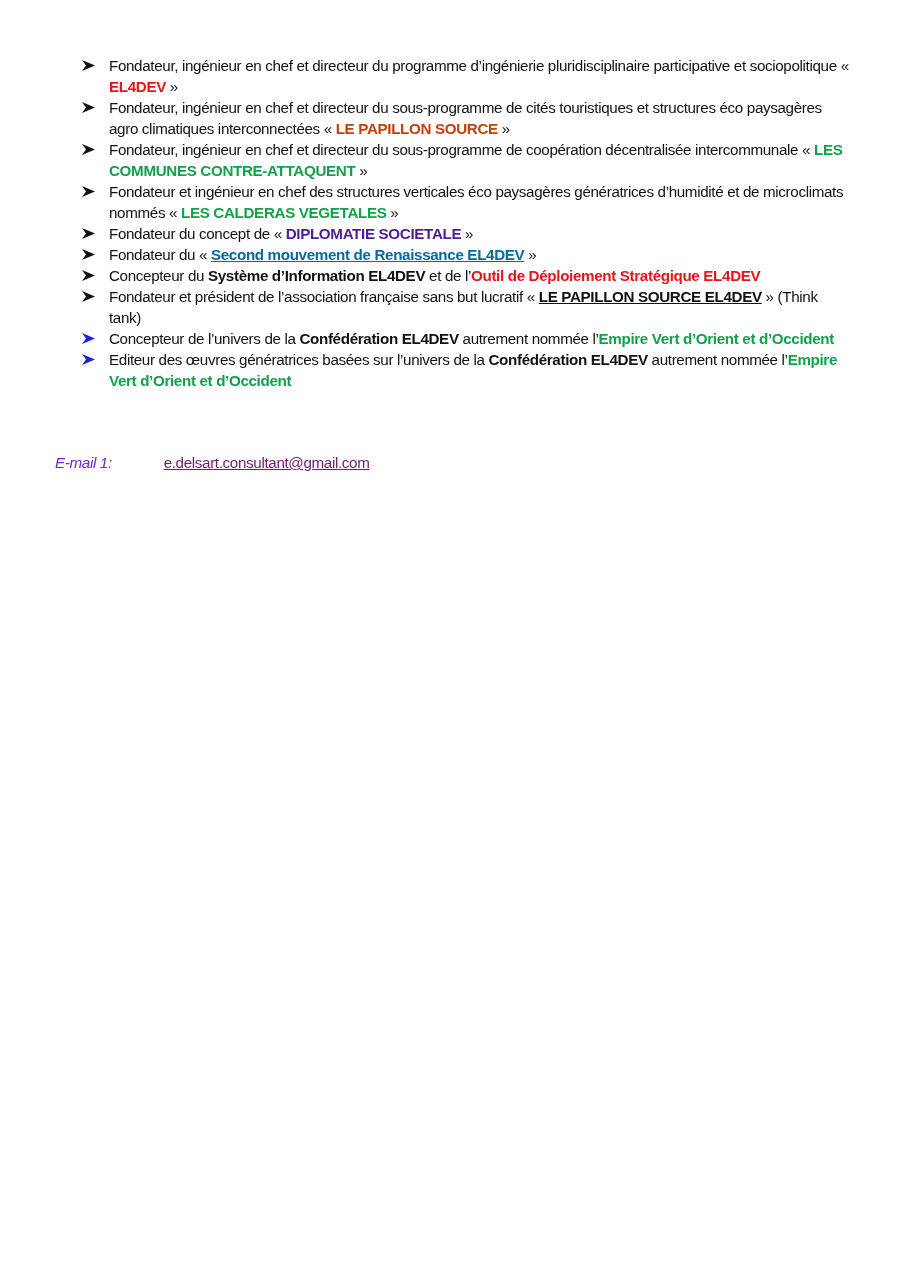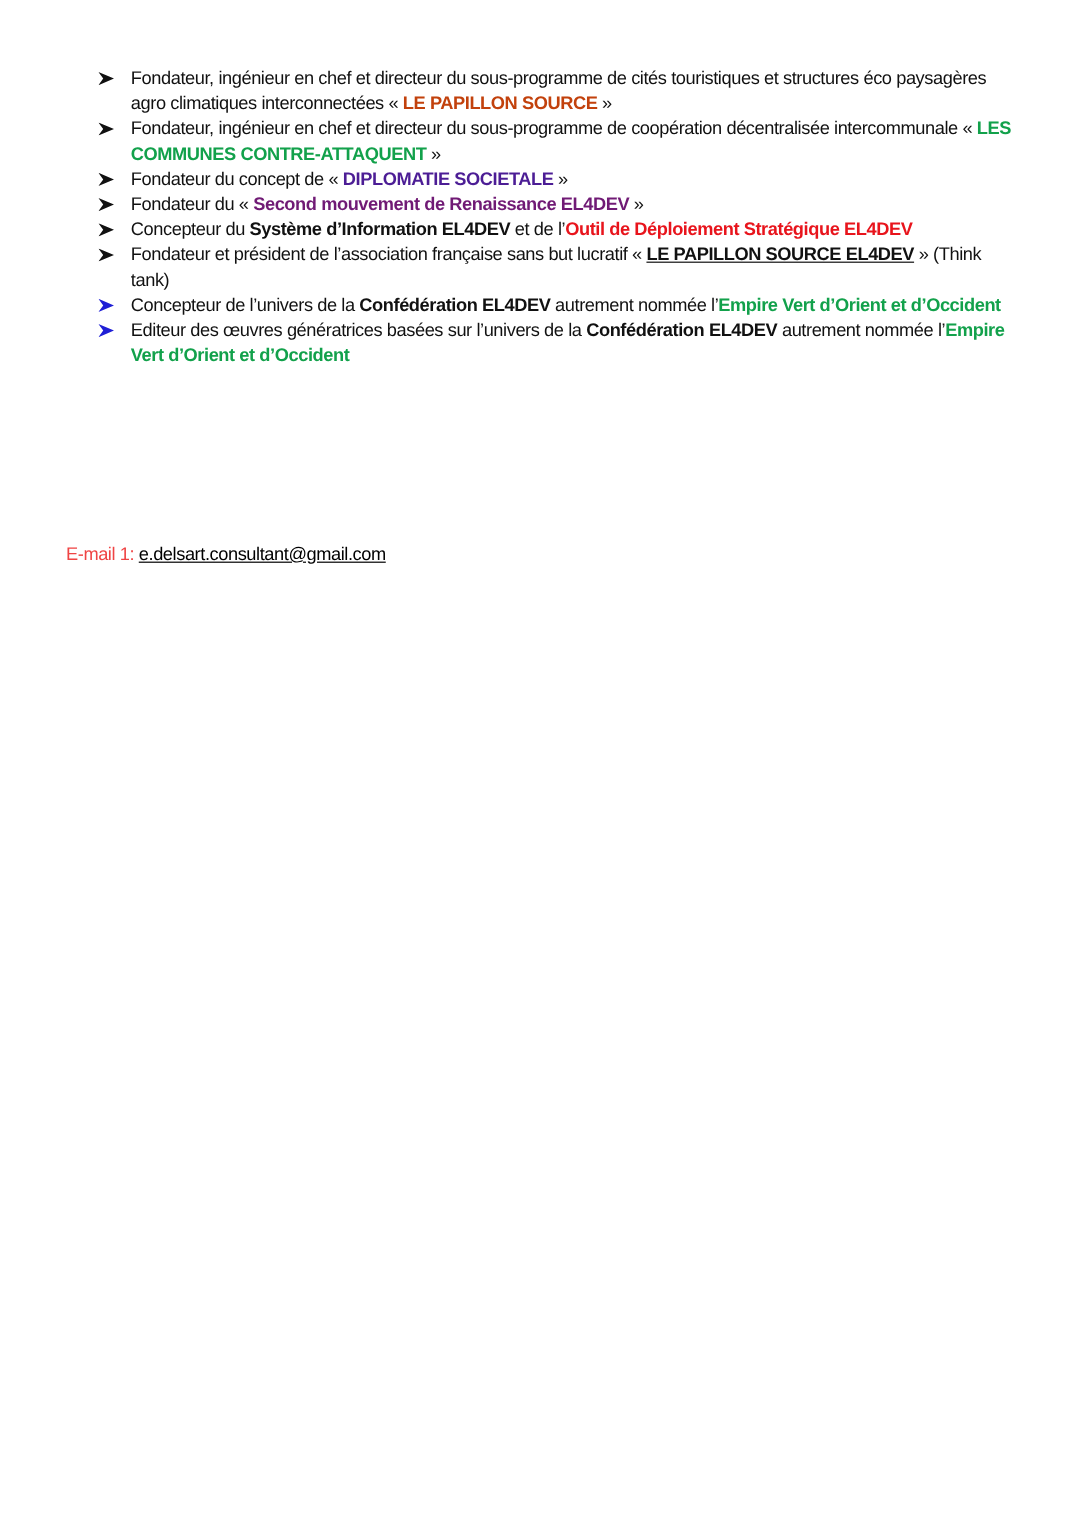--- a/index.html
+++ b/index.html
@@ -23,53 +23,69 @@
     position: absolute; left: 0; top: 0; width: 14px; height: 21px;
     display: flex; align-items: center;
   }
   .bullet svg { display: block; }
   .b { font-weight: bold; }
   .u { text-decoration: underline; }
   .c-red { color: #e8141c; font-weight: bold; }
   .c-blue { color: #c2410c; font-weight: bold; }
   .c-green { color: #12a14b; font-weight: bold; }
   .c-purple { color: #4c1d95; font-weight: bold; }
-  .c-orange { color: #701a75; font-weight: bold; }
+  .c-orange { color: #0369a1; font-weight: bold; text-decoration: underline; }
   .emails {
     position: absolute; left: 55px; top: 452px; line-height: 21px;
     letter-spacing: -0.35px;
   }
-  .email-label { color: #ef4444; }
-  .email-link { color: #000000; text-decoration: underline; }
+  .email-label { color: #6d28d9; font-style: italic; }
+  .email-link { color: #701a75; text-decoration: underline; margin-left: 48px; }
 </style>
 </head>
 <body>
 
 <div class="doc">
   <ul class="list">
 
+    <li class="item">
+      <span class="bullet">
+          <svg width="13" height="11" viewBox="0 0 13 11">
+            <path d="M0 0 L13 5.5 L0 11 L4 5.5 Z" fill="#111"></path>
+          </svg>
+        </span>
+      <span>Fondateur, ingénieur en chef et directeur du programme d’ingénierie pluridisciplinaire participative et sociopolitique « </span><span class="c-red">EL4DEV</span><span> »</span>
+    </li>
 
     <li class="item">
       <span class="bullet">
           <svg width="13" height="11" viewBox="0 0 13 11">
             <path d="M0 0 L13 5.5 L0 11 L4 5.5 Z" fill="#111"></path>
           </svg>
         </span>
       <span>Fondateur, ingénieur en chef et directeur du sous-programme de cités touristiques et structures éco paysagères agro climatiques interconnectées « </span><span class="c-blue">LE PAPILLON SOURCE</span><span> »</span>
     </li>
 
     <li class="item">
       <span class="bullet">
           <svg width="13" height="11" viewBox="0 0 13 11">
             <path d="M0 0 L13 5.5 L0 11 L4 5.5 Z" fill="#111"></path>
           </svg>
         </span>
       <span>Fondateur, ingénieur en chef et directeur du sous-programme de coopération décentralisée intercommunale « </span><span class="c-green">LES COMMUNES CONTRE-ATTAQUENT</span><span> »</span>
     </li>
 
+    <li class="item">
+      <span class="bullet">
+          <svg width="13" height="11" viewBox="0 0 13 11">
+            <path d="M0 0 L13 5.5 L0 11 L4 5.5 Z" fill="#111"></path>
+          </svg>
+        </span>
+      <span>Fondateur et ingénieur en chef des structures verticales éco paysagères génératrices d’humidité et de microclimats nommés « </span><span class="c-green">LES CALDERAS VEGETALES</span><span> »</span>
+    </li>
 
     <li class="item">
       <span class="bullet">
           <svg width="13" height="11" viewBox="0 0 13 11">
             <path d="M0 0 L13 5.5 L0 11 L4 5.5 Z" fill="#111"></path>
           </svg>
         </span>
       <span>Fondateur du concept de « </span><span class="c-purple">DIPLOMATIE SOCIETALE</span><span> »</span>
     </li>
 

